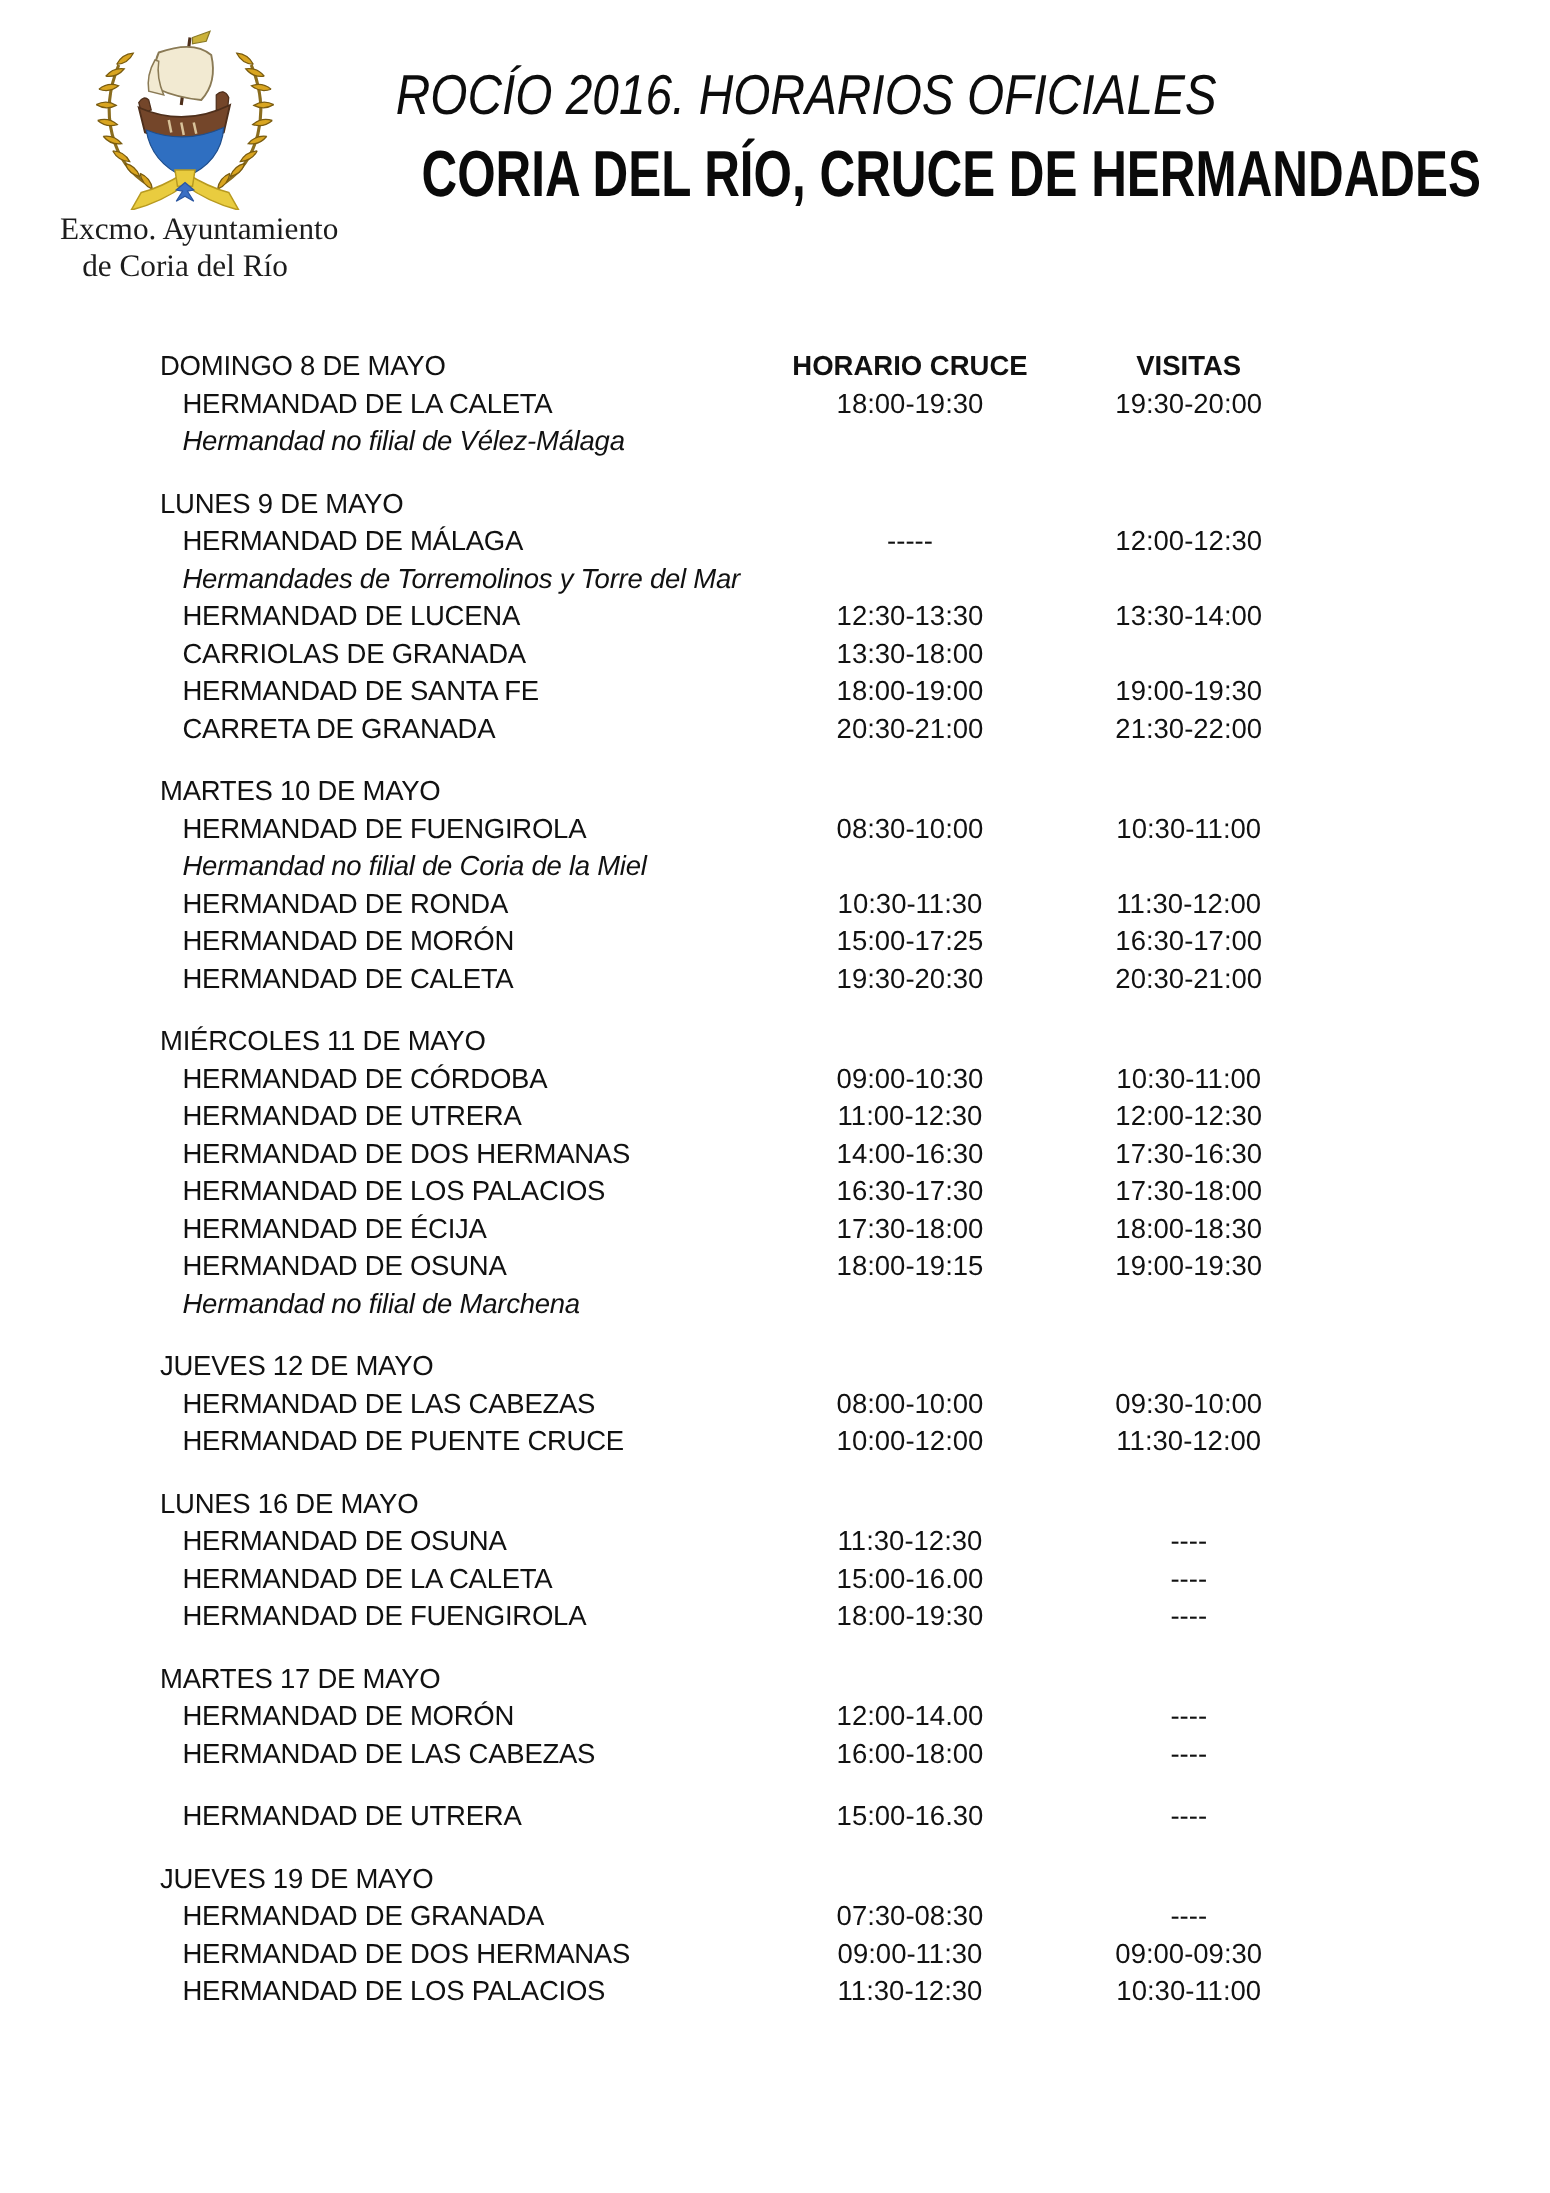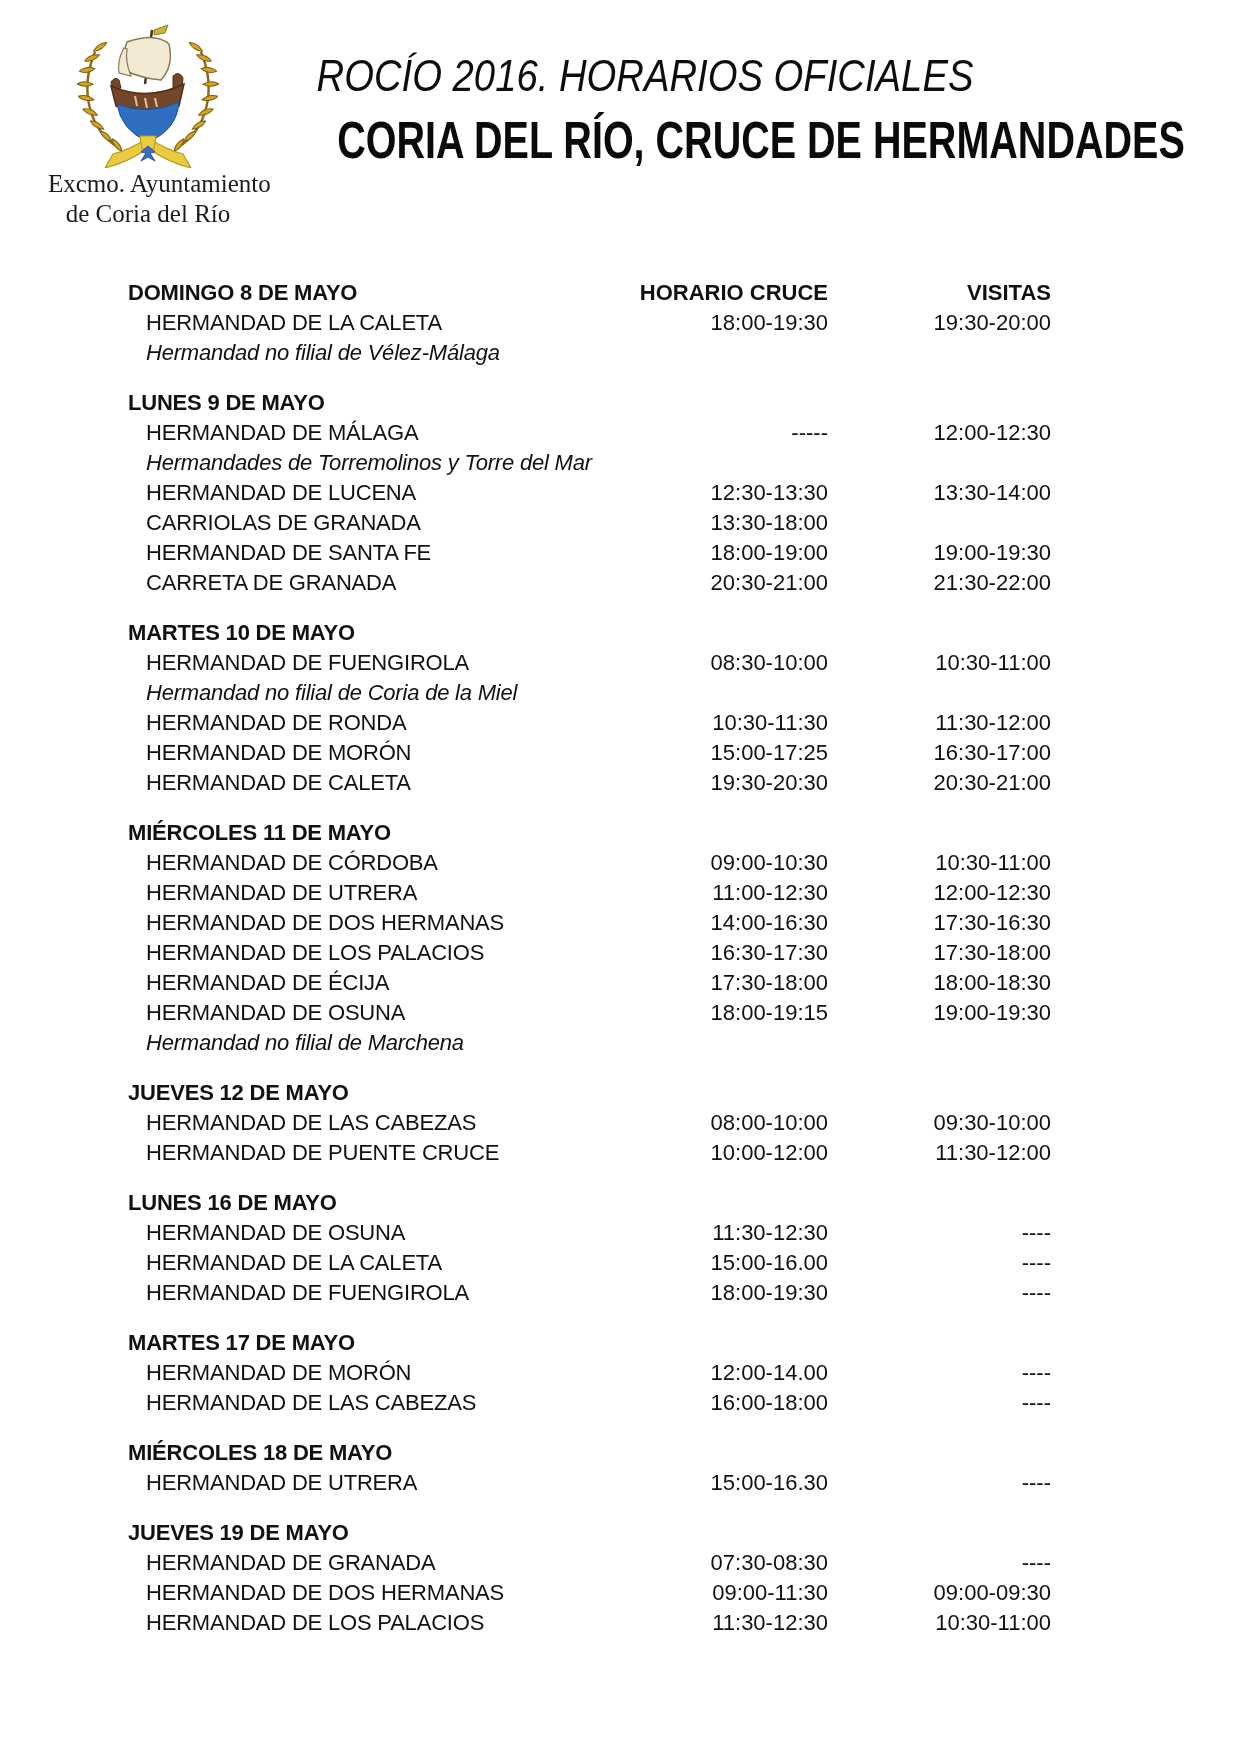--- a/index.html
+++ b/index.html
@@ -28,24 +28,24 @@
   }
   .doc-subtitle{
     position:absolute;left:0;top:113px;width:810px;
     font-size:52px;font-weight:700;line-height:1.05;
     transform:scaleX(0.76);transform-origin:50% 50%;
     white-space:nowrap;color:#0a0a0a;
   }
   
   .schedule{position:absolute;left:128px;top:278px;width:1020px;}
   .row{position:relative;height:30px;line-height:30px;font-size:22px;white-space:nowrap;}
-  .day-row .day{font-weight:700;letter-spacing:-0.2px;}
+  .day-row .day{font-weight:400;letter-spacing:-0.2px;}
   .hname{padding-left:18px;letter-spacing:-0.2px;}
   .note{padding-left:18px;font-style:italic;letter-spacing:-0.2px;}
-  .c2,.c3{position:absolute;top:0;width:200px;text-align:right;}
+  .c2,.c3{position:absolute;top:0;width:200px;text-align:center;}
   .c2{left:500px;}
   .c3{left:723px;}
   .colhdr{font-weight:700;}
   .section{margin:0;}
   .section + .section{margin-top:20px;}
 </style>
 </head>
 <body>
 
 <div class="page">
@@ -160,21 +160,20 @@
         <div class="row"><span class="hname">HERMANDAD DE OSUNA</span><span class="c2">11:30-12:30</span><span class="c3">----</span></div>
         <div class="row"><span class="hname">HERMANDAD DE LA CALETA</span><span class="c2">15:00-16.00</span><span class="c3">----</span></div>
         <div class="row"><span class="hname">HERMANDAD DE FUENGIROLA</span><span class="c2">18:00-19:30</span><span class="c3">----</span></div>
       </div>
       <div class="section">
         <div class="row day-row"><span class="day">MARTES 17 DE MAYO</span></div>
         <div class="row"><span class="hname">HERMANDAD DE MORÓN</span><span class="c2">12:00-14.00</span><span class="c3">----</span></div>
         <div class="row"><span class="hname">HERMANDAD DE LAS CABEZAS</span><span class="c2">16:00-18:00</span><span class="c3">----</span></div>
       </div>
       <div class="section">
-        <div class="row day-row"><span class="day">MIÉRCOLES 18 DE MAYO</span></div>
         <div class="row"><span class="hname">HERMANDAD DE UTRERA</span><span class="c2">15:00-16.30</span><span class="c3">----</span></div>
       </div>
       <div class="section">
         <div class="row day-row"><span class="day">JUEVES 19 DE MAYO</span></div>
         <div class="row"><span class="hname">HERMANDAD DE GRANADA</span><span class="c2">07:30-08:30</span><span class="c3">----</span></div>
         <div class="row"><span class="hname">HERMANDAD DE DOS HERMANAS</span><span class="c2">09:00-11:30</span><span class="c3">09:00-09:30</span></div>
         <div class="row"><span class="hname">HERMANDAD DE LOS PALACIOS</span><span class="c2">11:30-12:30</span><span class="c3">10:30-11:00</span></div>
       </div>
     </div>
 

